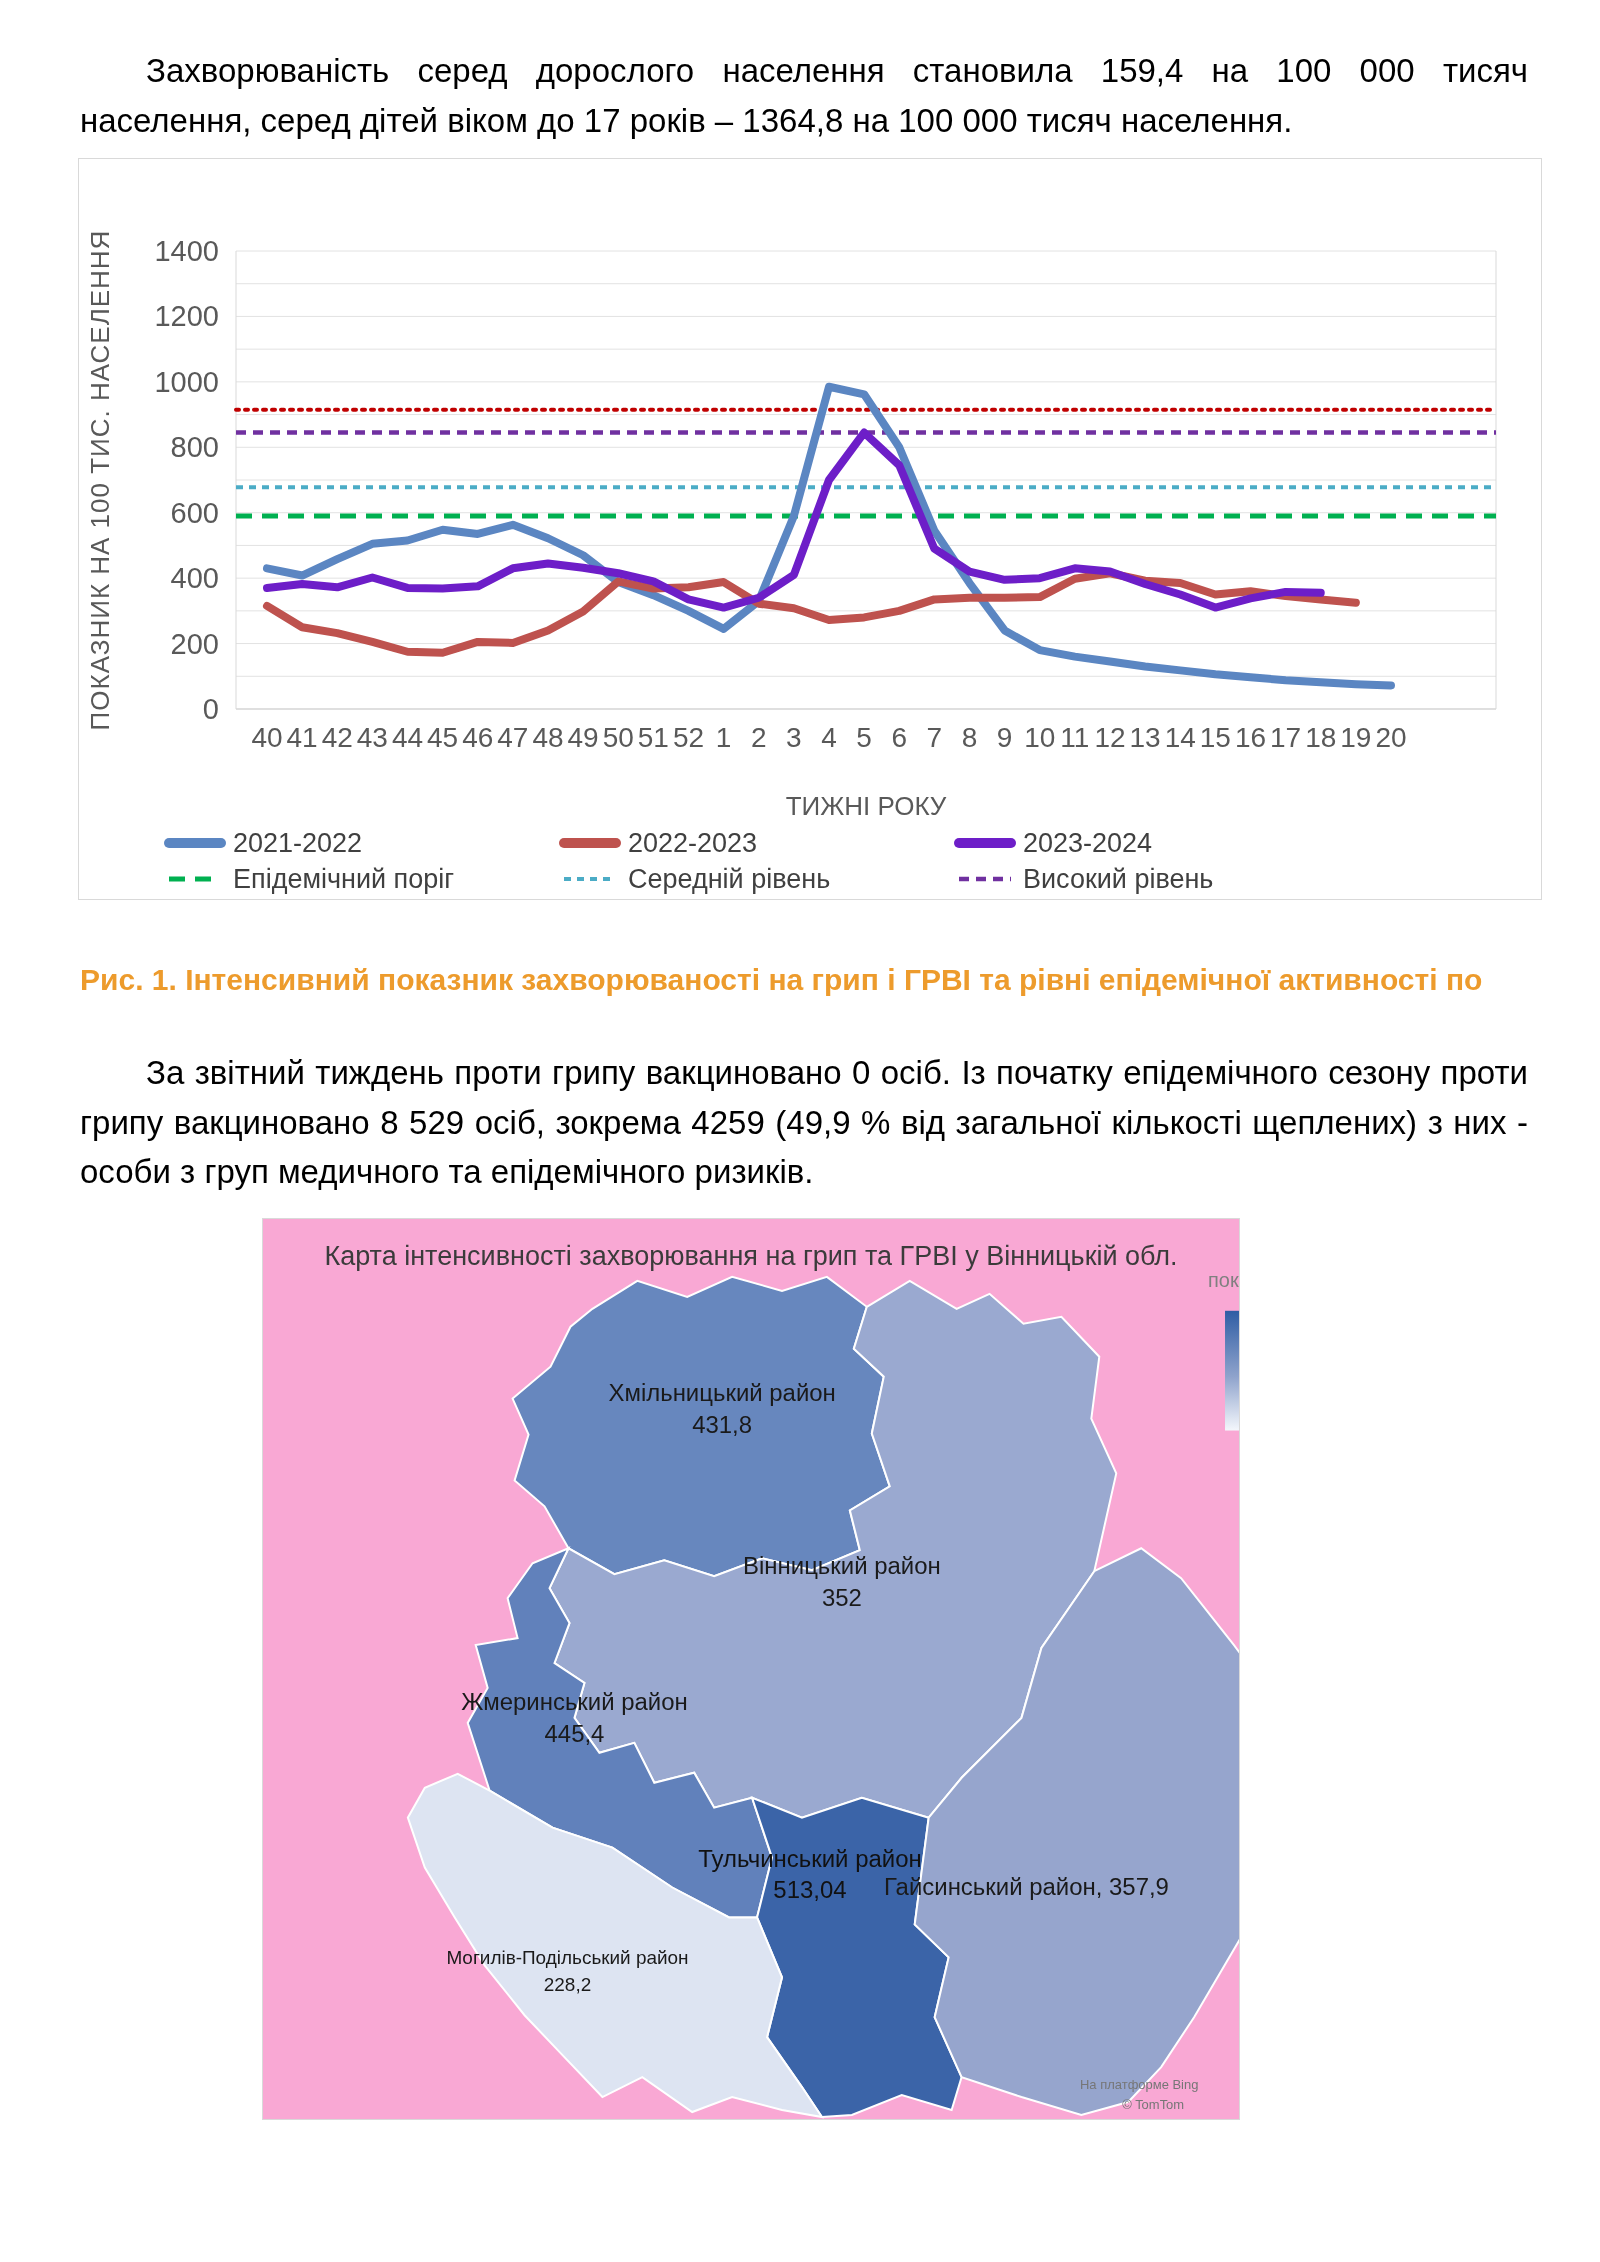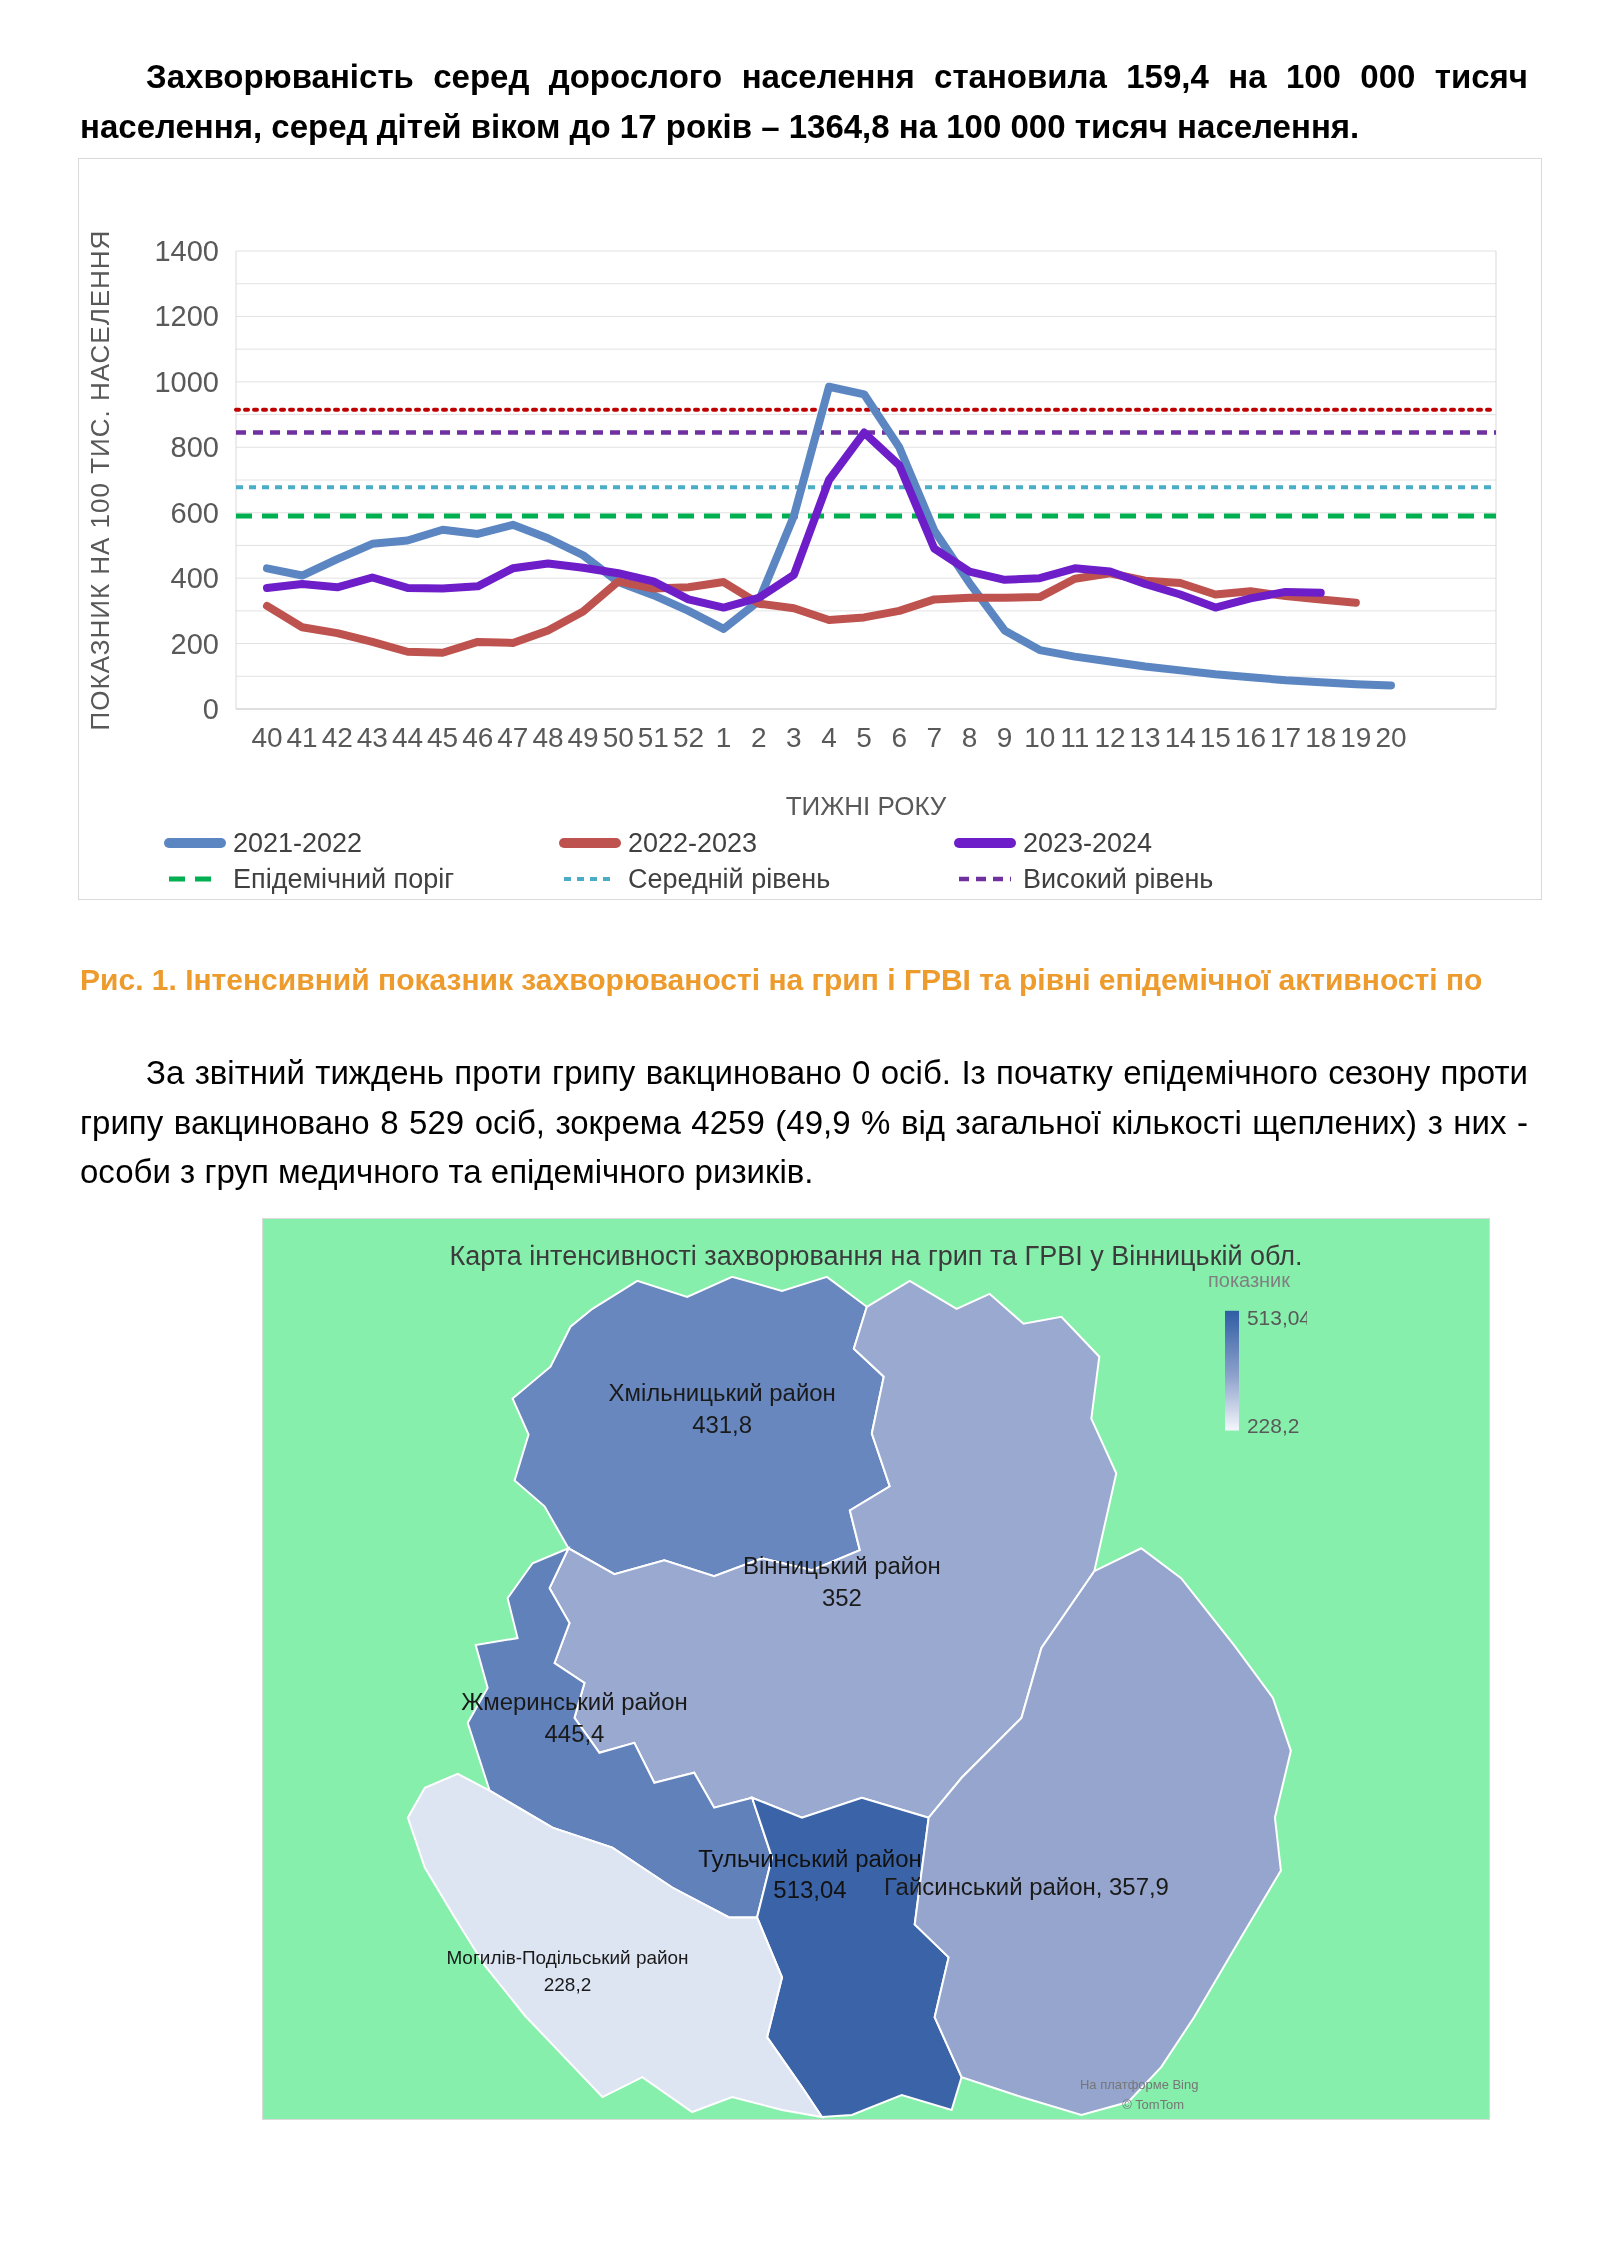--- a/index.html
+++ b/index.html
@@ -1,23 +1,23 @@
 <!DOCTYPE html>
 <html><head>
 <meta charset="utf-8">
 <style>
   html,body{margin:0;padding:0;background:#ffffff;}
   body{width:1600px;height:2262px;position:relative;font-family:"Liberation Sans",sans-serif;color:#000;}
   .para{position:absolute;left:80px;width:1448px;font-size:33px;line-height:1.5;text-align:justify;color:#000;}
   .para .indent{display:inline-block;width:66px;}
-  #para1{top:52px;font-weight:bold;}
+  #para1{top:46px;}
   #para2{top:1048px;}
   .chart-box{position:absolute;left:78px;top:158px;width:1464px;height:742px;border:1px solid #d9d9d9;background:#fff;box-sizing:border-box;}
   .caption{position:absolute;left:80px;top:957px;width:1448px;text-align:left;font-weight:bold;font-size:30px;line-height:1.5;color:#ED9B2C;}
-  .map-box{position:absolute;left:262px;top:1218px;width:1228px;height:902px;border:1px solid #d9d9d9;background:#86efac;box-sizing:border-box;overflow:hidden;}
+  .map-box{position:absolute;left:262px;top:1218px;width:978px;height:902px;border:1px solid #d9d9d9;background:#f9a8d4;box-sizing:border-box;overflow:hidden;}
   .map-title{position:absolute;left:0;top:22px;width:100%;text-align:center;font-size:27px;color:#3b3b3b;}
   svg text{font-family:"Liberation Sans",sans-serif;}
 </style>
 </head>
 <body>
 
 <div class="para" id="para1"><span class="indent"></span><span>Захворюваність серед дорослого населення становила 159,4 на 100 000 тисяч населення, серед дітей віком до 17 років – 1364,8 на 100 000 тисяч населення.</span></div>
 
 <div class="chart-box">
   <svg id="chart-svg" width="1462" height="740" viewBox="0 0 1462 740">

